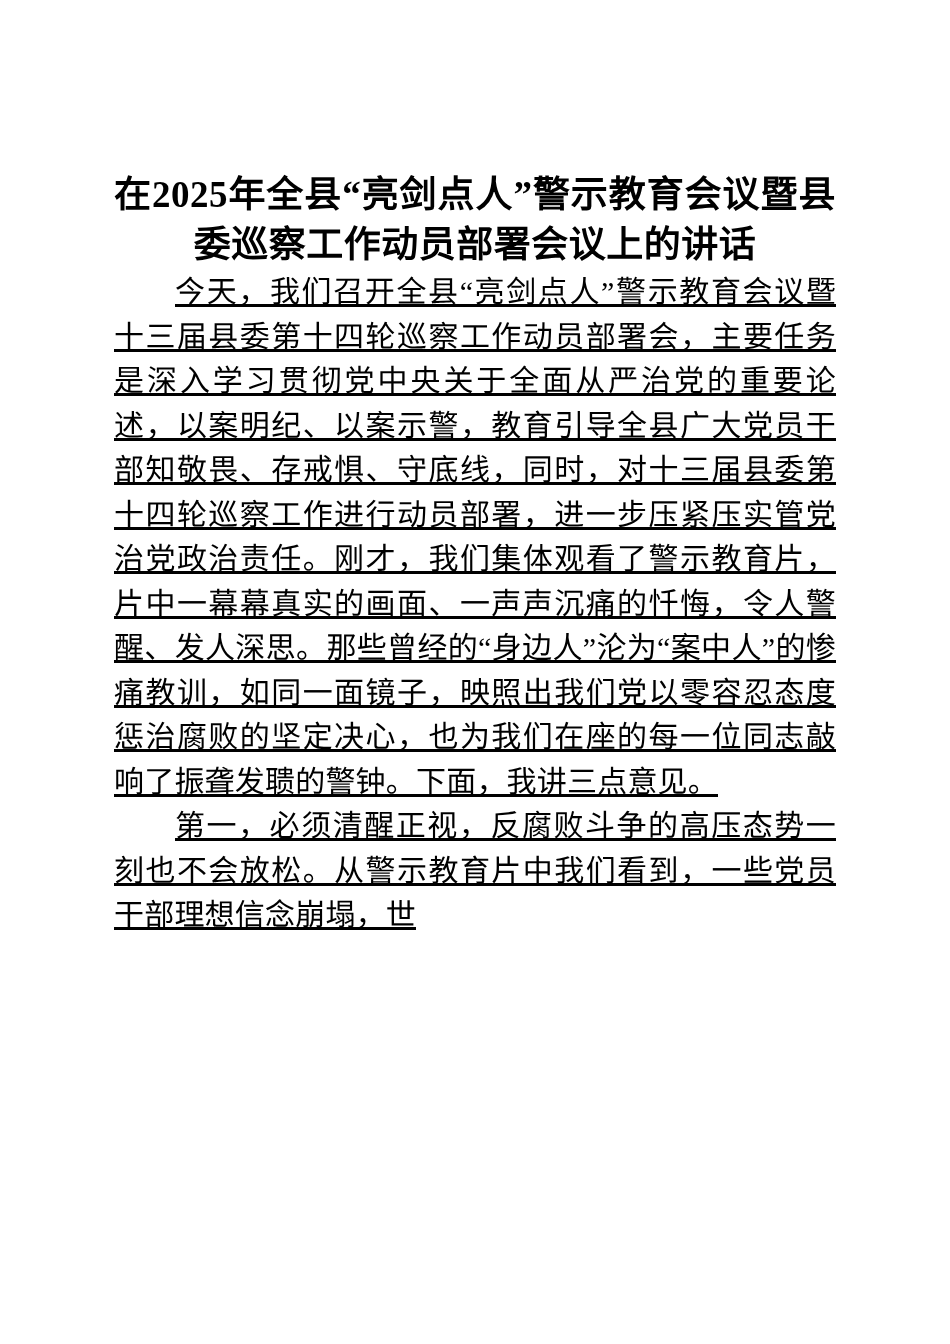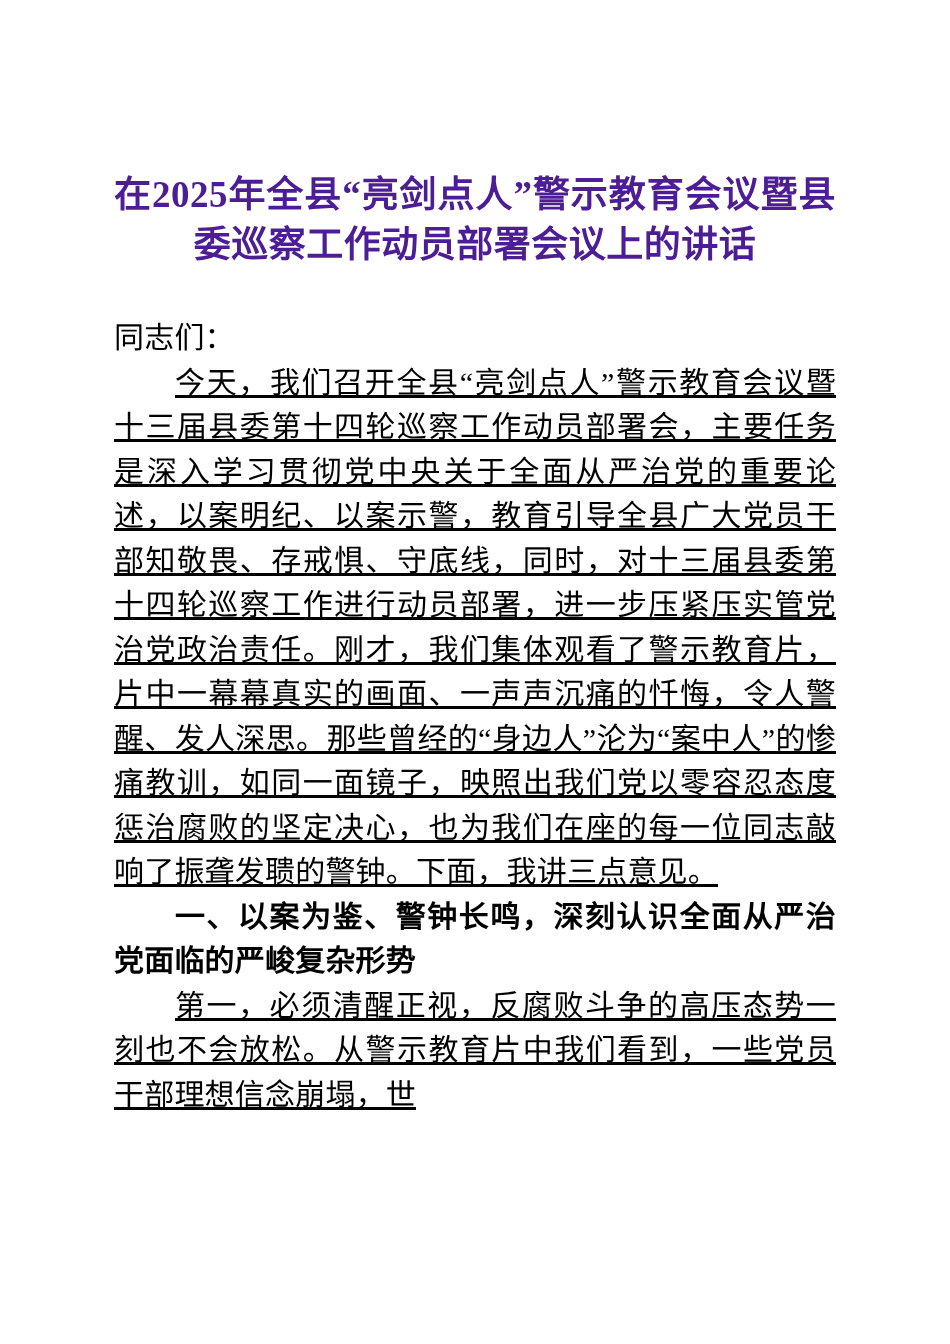--- a/index.html
+++ b/index.html
@@ -25,21 +25,21 @@
     top: 170px;
     width: 722px;
   }
 
   
   .doc-title {
     font-family: "Liberation Serif", "DejaVu Serif", serif;
     font-weight: bold;
     font-size: 37px;
     line-height: 50px;
-    color: #4c1d95;
+    color: #000000;
     text-align: justify;
     text-align-last: center;
     letter-spacing: 0.5px;
     margin: 0 0 0 0;
     padding: 0 0 0 0;
     white-space: pre-wrap;
     word-break: break-all;
   }
 
   
@@ -88,23 +88,21 @@
 </style>
 </head>
 <body>
 
 <div class="page">
 
   <div class="doc-body">
 
     <h1 class="doc-title">在2025年全县“亮剑点人”警示教育会议暨县委巡察工作动员部署会议上的讲话</h1>
 
-    <p class="salutation">同志们：</p>
 
     <div id="blocks-container">
         <p class="para">今天，我们召开全县“亮剑点人”警示教育会议暨十三届县委第十四轮巡察工作动员部署会，主要任务是深入学习贯彻党中央关于全面从严治党的重要论述，以案明纪、以案示警，教育引导全县广大党员干部知敬畏、存戒惧、守底线，同时，对十三届县委第十四轮巡察工作进行动员部署，进一步压紧压实管党治党政治责任。刚才，我们集体观看了警示教育片，片中一幕幕真实的画面、一声声沉痛的忏悔，令人警醒、发人深思。那些曾经的“身边人”沦为“案中人”的惨痛教训，如同一面镜子，映照出我们党以零容忍态度惩治腐败的坚定决心，也为我们在座的每一位同志敲响了振聋发聩的警钟。下面，我讲三点意见。</p>
-        <p class="section-heading">一、以案为鉴、警钟长鸣，深刻认识全面从严治党面临的严峻复杂形势</p>
         <p class="para">第一，必须清醒正视，反腐败斗争的高压态势一刻也不会放松。从警示教育片中我们看到，一些党员干部理想信念崩塌，世</p>
       </div>
 
   </div>
 
 </div>
 
 </body></html>

